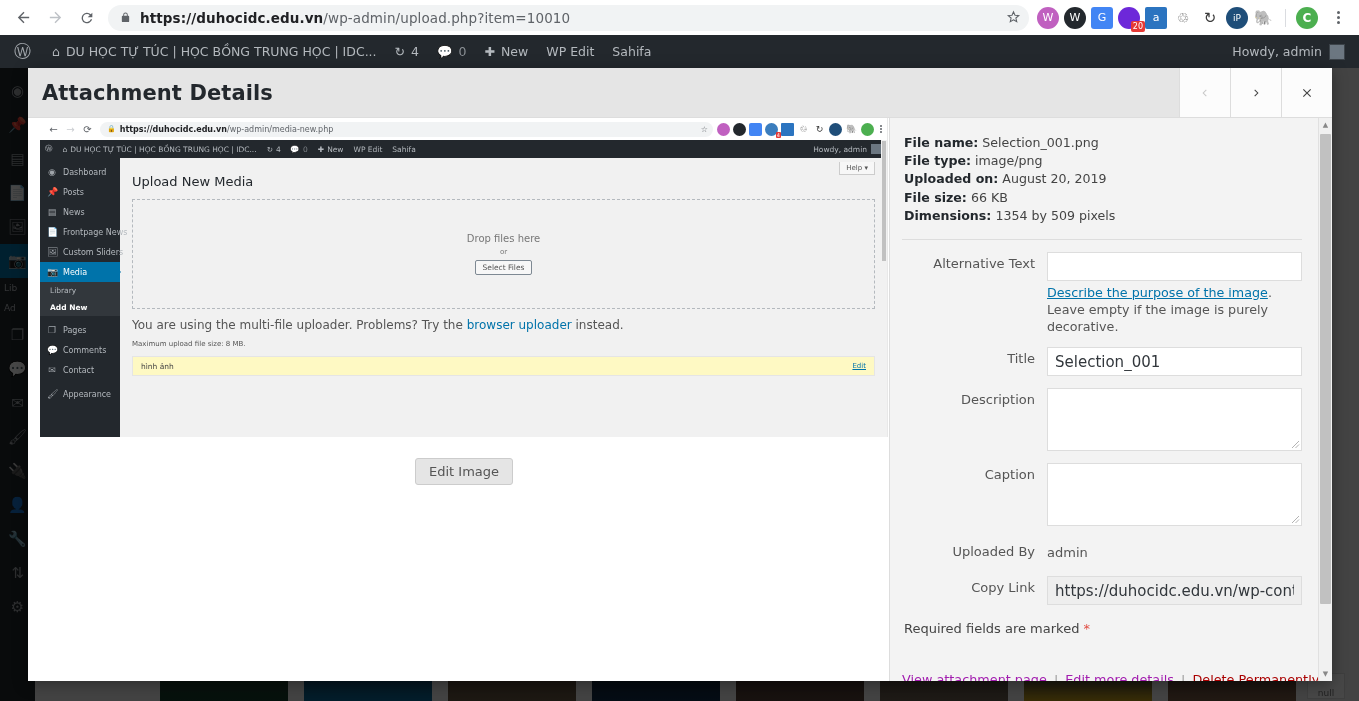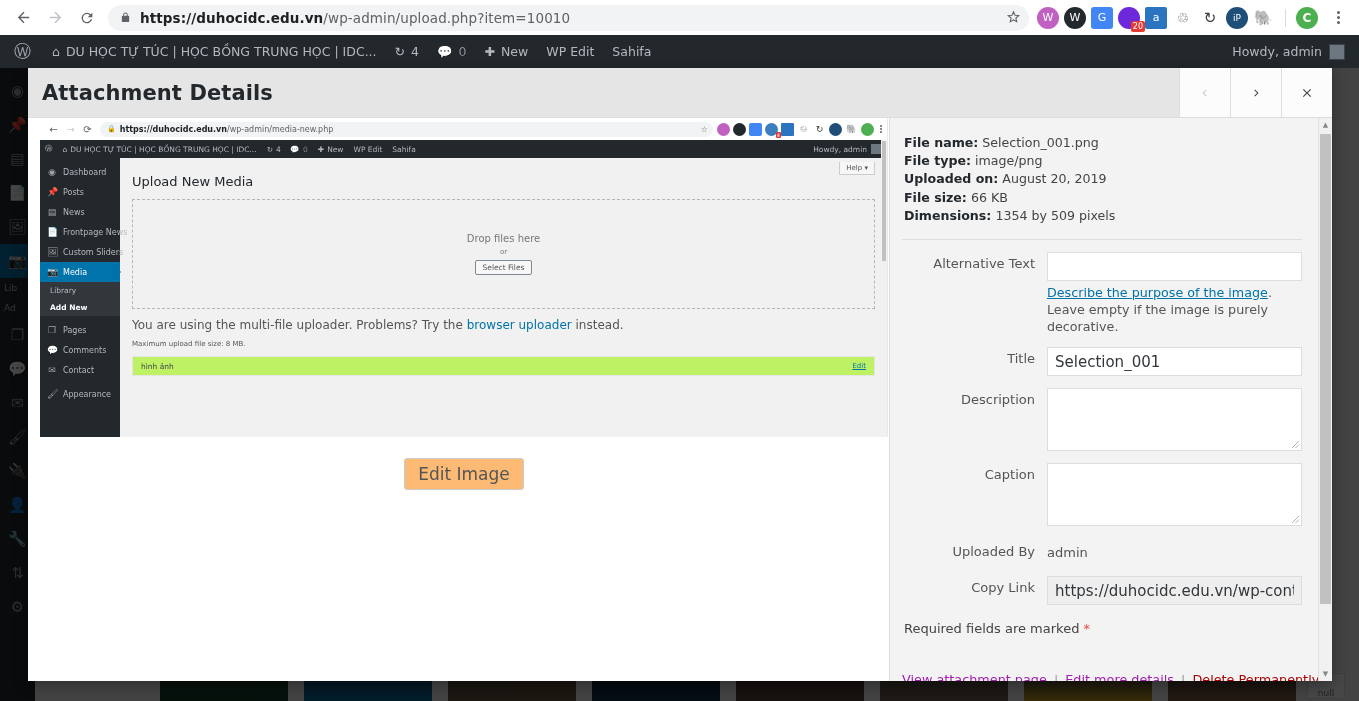--- a/index.html
+++ b/index.html
@@ -319,38 +319,38 @@
   .s-drop-or { font-size: 7px; color: #777; }
   .s-select-btn {
     background: #f7f7f7; border: 1px solid #7e8993;
     border-radius: 2px; font-size: 7.5px; color: #555;
     padding: 2px 7px;
   }
   .s-note { font-size: 12px; color: #555; margin-top: 9px; }
   .s-note a { color: #0073aa; }
   .s-note2 { font-size: 7px; color: #555; margin-top: 8px; }
   .s-row {
-    margin-top: 8px; background: #bef264; border: 1px solid #e5e5e5;
+    margin-top: 8px; background: #fef9c3; border: 1px solid #e5e5e5;
     height: 20px; display: flex; align-items: center;
     padding: 0 8px; font-size: 7.5px; color: #444;
   }
   .s-row-edit { margin-left: auto; color: #0073aa; text-decoration: underline; font-size: 7px; }
   .s-scrollbar {
     position: absolute; right: 0; top: 22px; width: 6px; height: 297px;
     background: #f1f1f1;
   }
   .s-scrollbar i { display: block; width: 4px; margin: 1px auto; height: 120px; background: #c1c1c1; }
 
   .edit-image-wrap {
     position: absolute; top: 340px; left: 12px; width: 848px;
     display: flex; justify-content: center;
   }
   .edit-image-btn {
-    background: #fdba74; border: 1px solid #ccc; border-radius: 3px;
-    color: #555; font-size: 17px; padding: 5px 13px;
+    background: #e5e5e5; border: 1px solid #ccc; border-radius: 3px;
+    color: #555; font-size: 13px; padding: 5px 13px;
     font-family: "DejaVu Sans", sans-serif;
   }
 </style>
 </head>
 <body>
 
 <div class="browser-bar">
   <div class="nav-btns">
     <div class="nav-btn">
       <svg width="17" height="17" viewBox="0 0 24 24">

